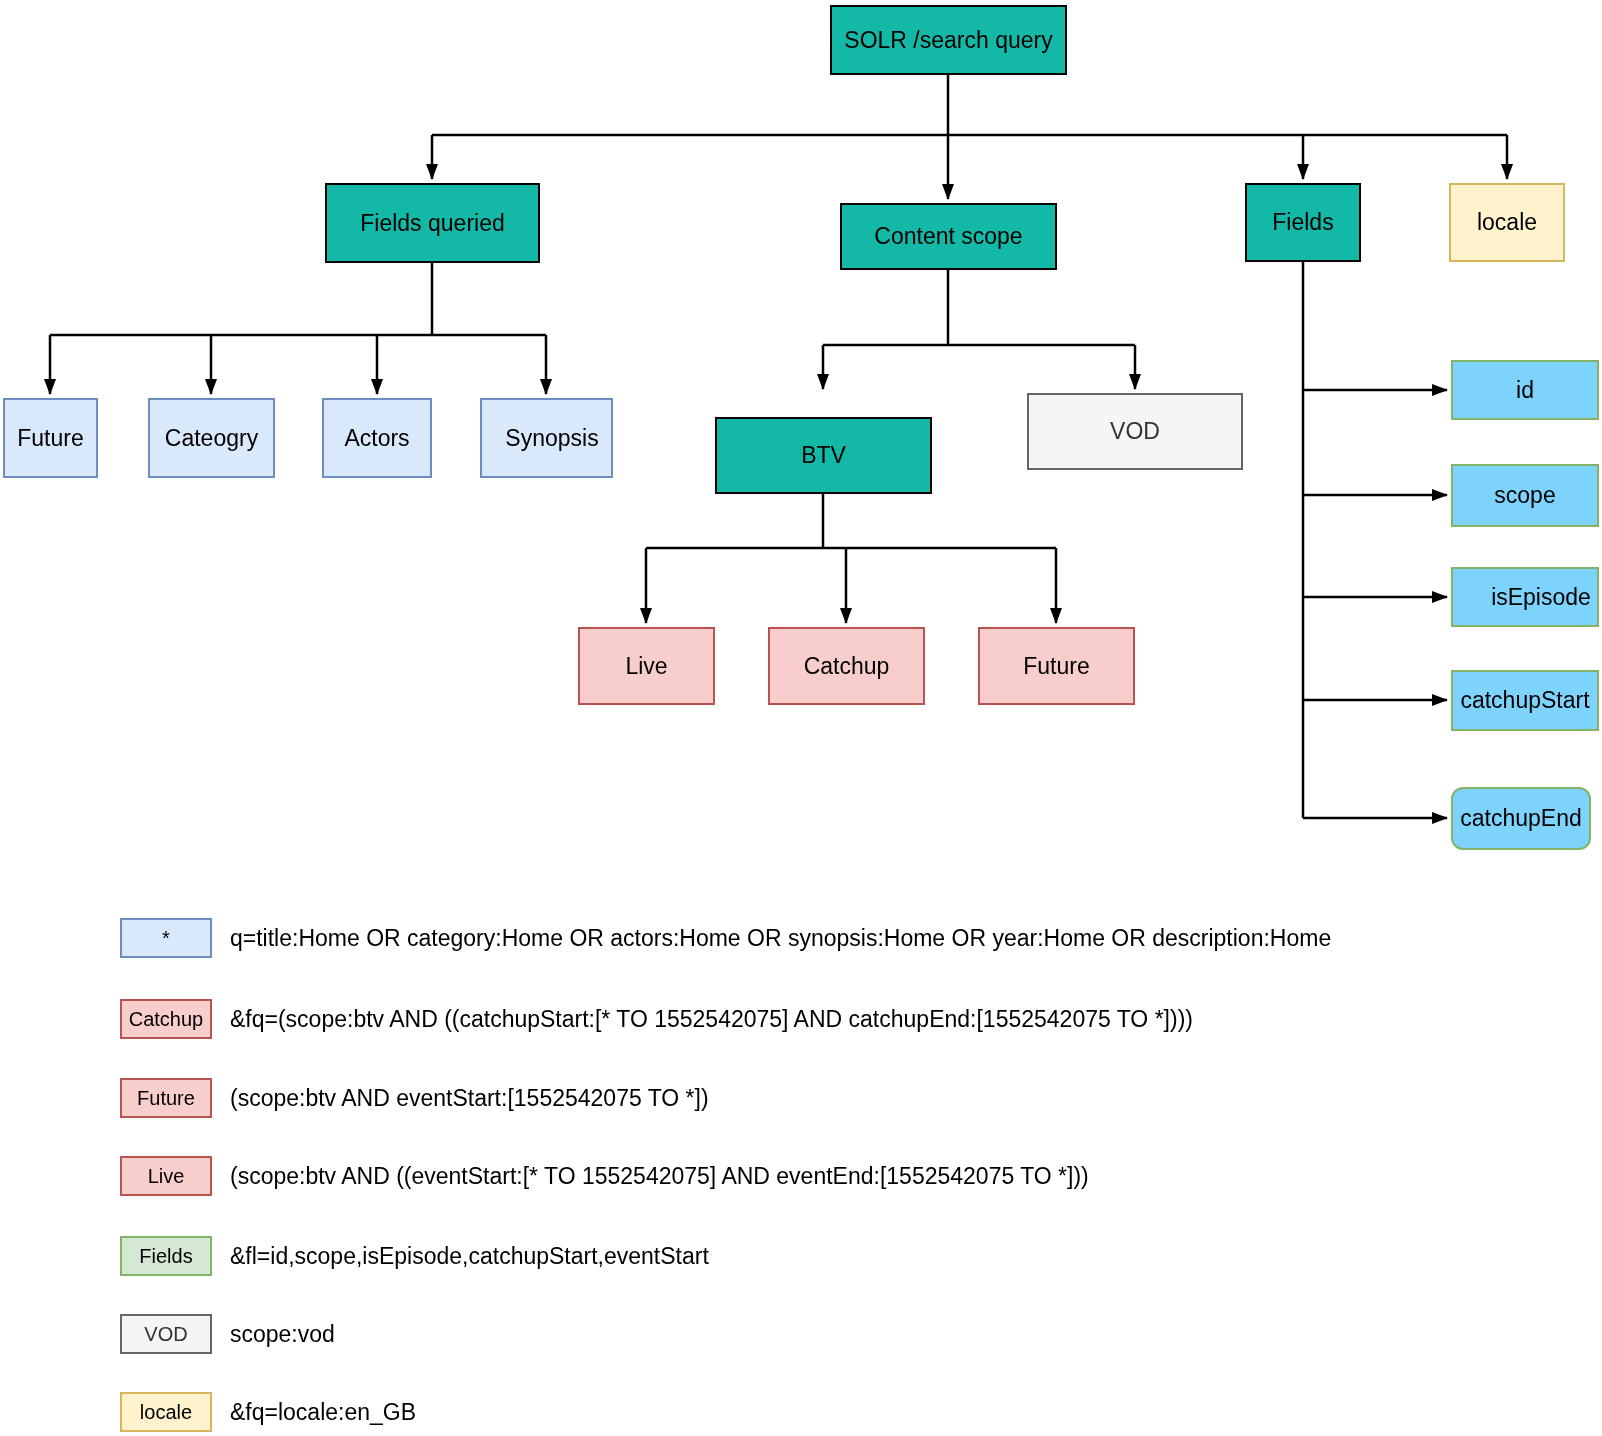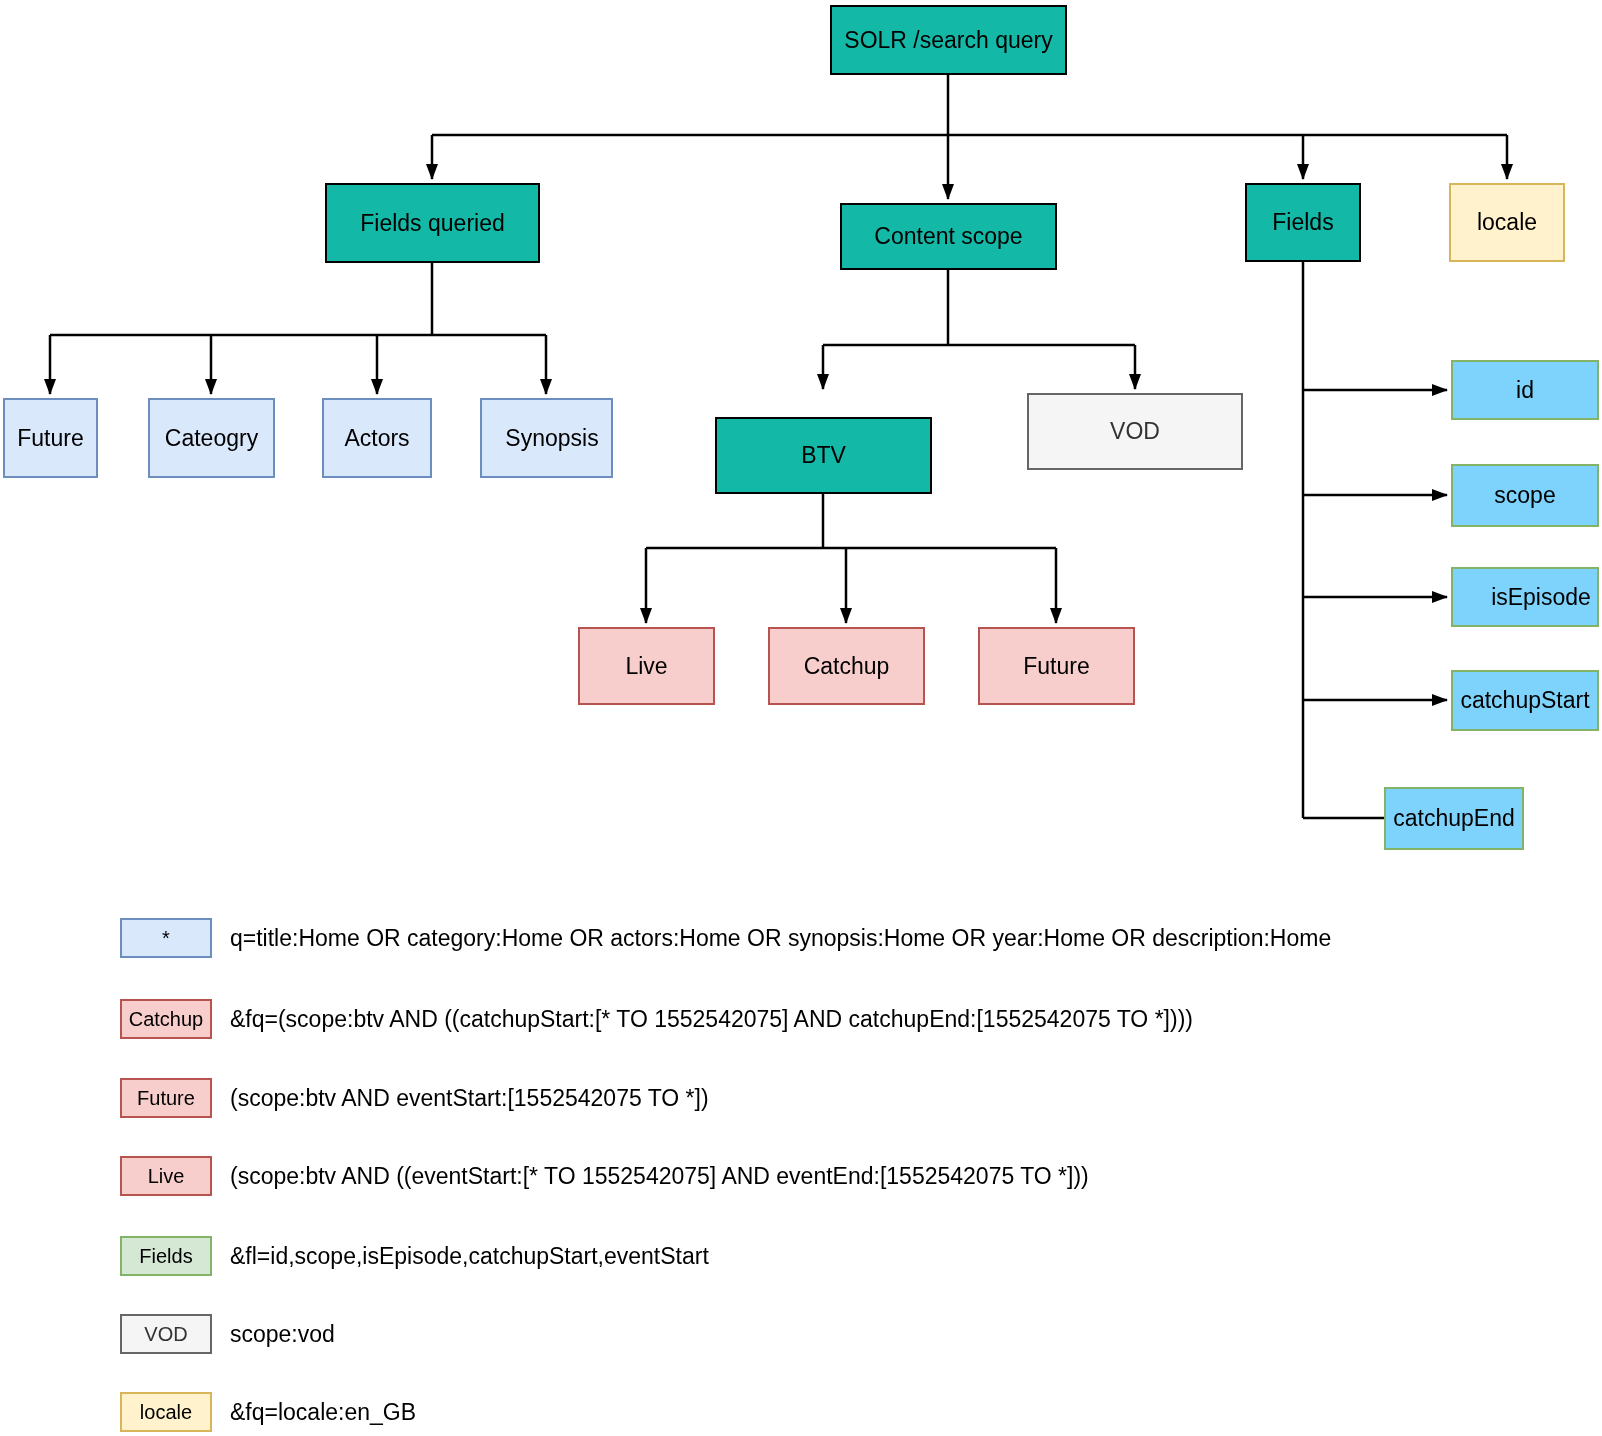--- a/index.html
+++ b/index.html
@@ -124,21 +124,21 @@
       </div>
       <div class="node green" style="left: 1451px; top: 464px; width: 148px; height: 63px;">
         <span>scope</span>
       </div>
       <div class="node green" style="left: 1451px; top: 567px; width: 148px; height: 60px; padding-left: 32px;">
         <span>isEpisode</span>
       </div>
       <div class="node green" style="left: 1451px; top: 670px; width: 148px; height: 61px;">
         <span>catchupStart</span>
       </div>
-      <div class="node green" style="left: 1384px; top: 787px; width: 140px; height: 63px;">
+      <div class="node green" style="left: 1451px; top: 787px; width: 140px; height: 63px; border-radius: 12px;">
         <span>catchupEnd</span>
       </div>
     </div>
   <div id="legend">
       <div class="legend-row" style="top: 918px;">
         <div class="swatch blue">
           <span>*</span>
         </div>
         <div class="legend-text">q=title:Home OR category:Home OR actors:Home OR synopsis:Home OR year:Home OR description:Home</div>
       </div>

